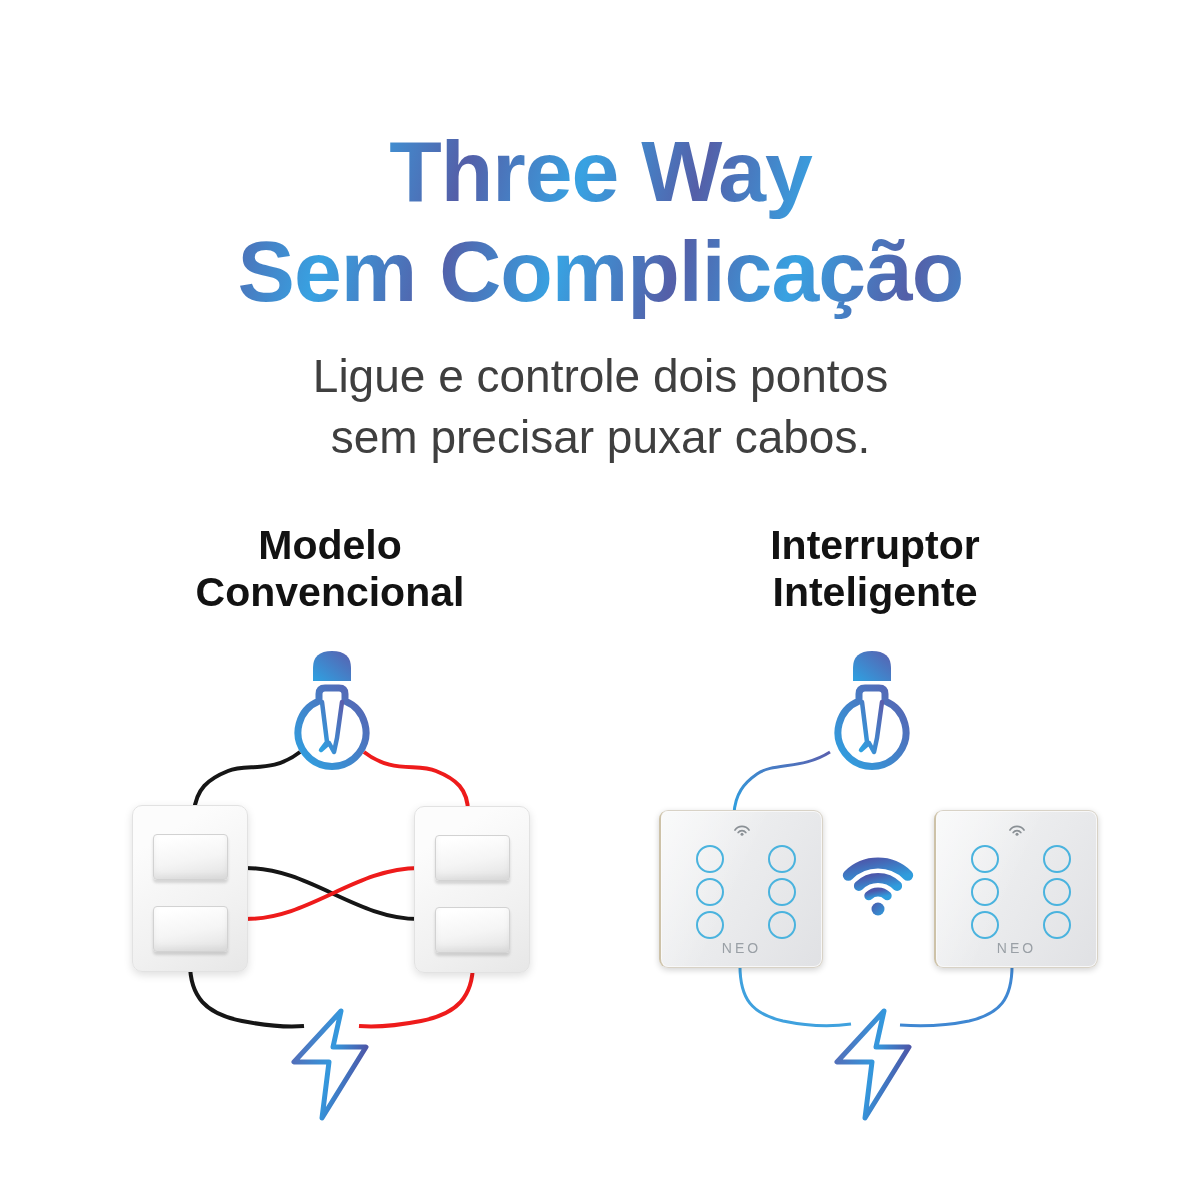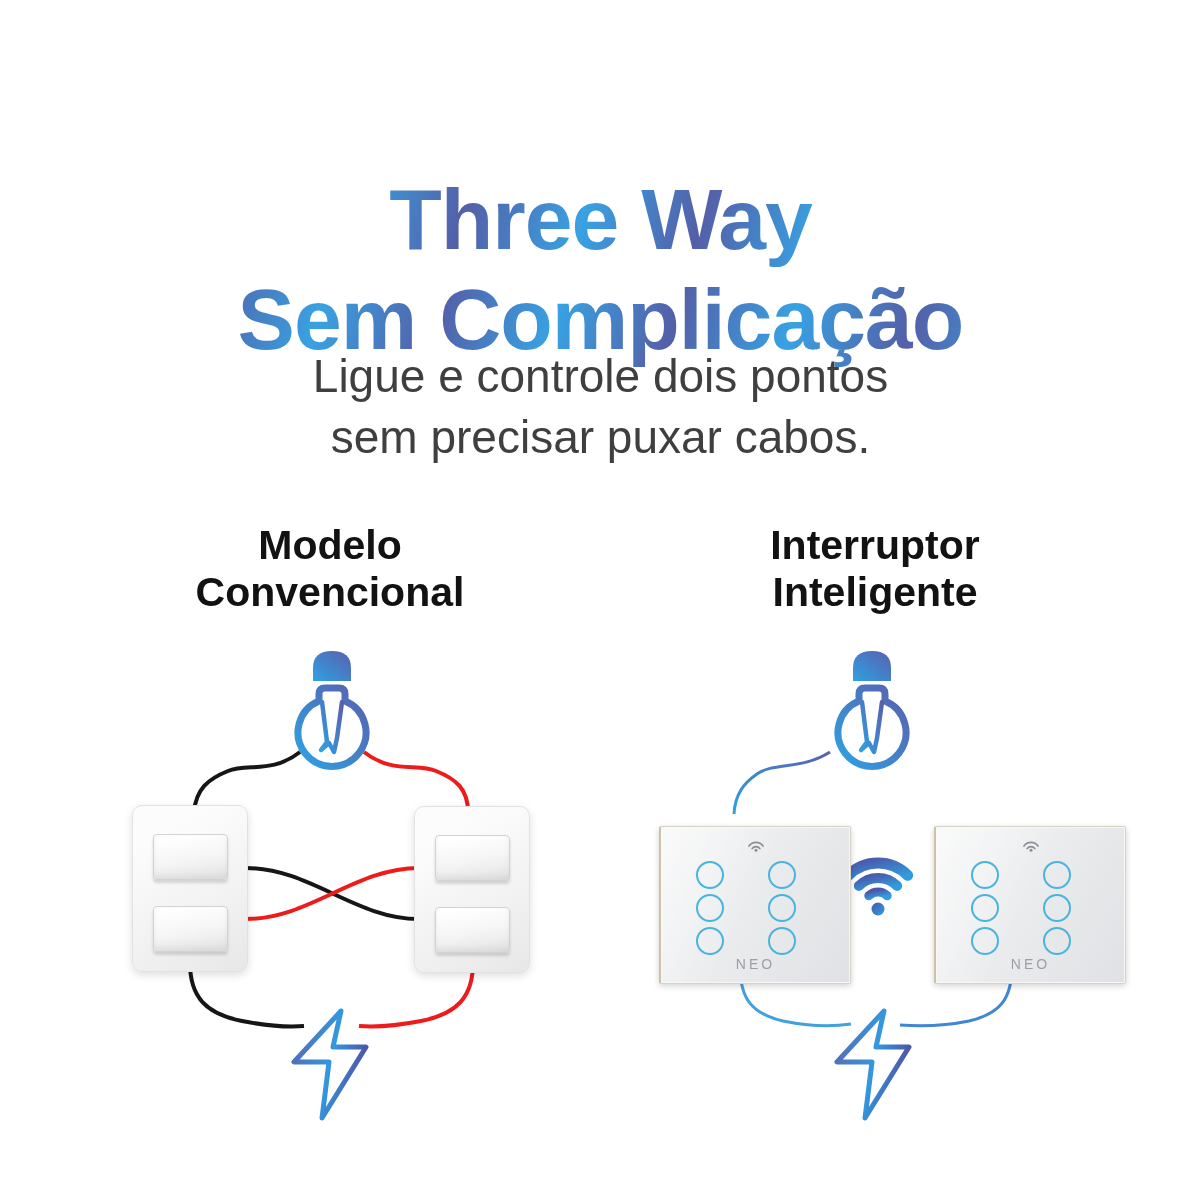--- a/index.html
+++ b/index.html
@@ -8,21 +8,21 @@
     position:relative; width:1201px; height:1200px; background:#ffffff;
     font-family:"Liberation Sans", sans-serif; overflow:hidden;
   }
   
   .title {
     position:absolute; top:122px; left:0; width:100%;
     text-align:center; white-space:pre-line;
     font-size:86px; font-weight:bold; line-height:1.16; letter-spacing:-1px;
     background-image:repeating-linear-gradient(105deg,#545fa8 0px,#38a2e2 115px,#545fa8 230px);
     -webkit-background-clip:text; background-clip:text;
-    color:transparent;margin-top:48px; -webkit-text-fill-color:transparent;
+    color:transparent; -webkit-text-fill-color:transparent;
   }
   .subtitle {
     position:absolute; top:346px; left:0; width:100%;
     text-align:center; white-space:pre-line;
     font-size:46px; font-weight:300; line-height:1.32; color:#3f3f3f;
   }
   .col-heading {
     position:absolute; top:522px; width:400px;
     text-align:center; white-space:pre-line;
     font-size:41px; font-weight:bold; line-height:1.15; color:#121212;
@@ -46,25 +46,24 @@
     position:absolute; left:20px; width:75px; height:46px;
     background:linear-gradient(170deg,#ffffff 10%,#f5f5f5 55%,#e2e2e2 100%);
     border:1px solid #d2d2d2; border-radius:4px;
     box-shadow:0 3px 3px rgba(0,0,0,.14), inset 0 -4px 6px rgba(0,0,0,.05);
   }
   .rocker.top    { top:28px; }
   .rocker.bottom { top:100px; }
 
   
   .smart-plate {
-    position:absolute; z-index:2; width:192px; height:158px;
+    position:absolute; z-index:2; width:164px; height:158px;
     background:linear-gradient(120deg,#f3f4f5 0%,#e9eaec 55%,#e0e1e4 100%);
-    border:1px solid #d8d2c6; border-left:2px solid #cdc2a8; border-radius:2px;
+    border:1px solid #d8d2c6; border-left:2px solid #cdc2a8; border-radius:9px;
     box-shadow:0 2px 6px rgba(0,0,0,.18), inset 0 0 0 1px #f7f7f8;
-    margin-top:16px;
   }
   .smart-plate::before {
     content:""; position:absolute; inset:0; border-radius:6px;
     background:linear-gradient(115deg,rgba(255,255,255,.55) 0%,rgba(255,255,255,0) 48%);
     pointer-events:none;
   }
   .smart-plate.left  { left:659px; top:810px; }
   .smart-plate.right { left:934px; top:810px; }
   .mini-wifi { position:absolute; top:10px; left:50%; transform:translateX(-50%); }
   .touch-grid {

